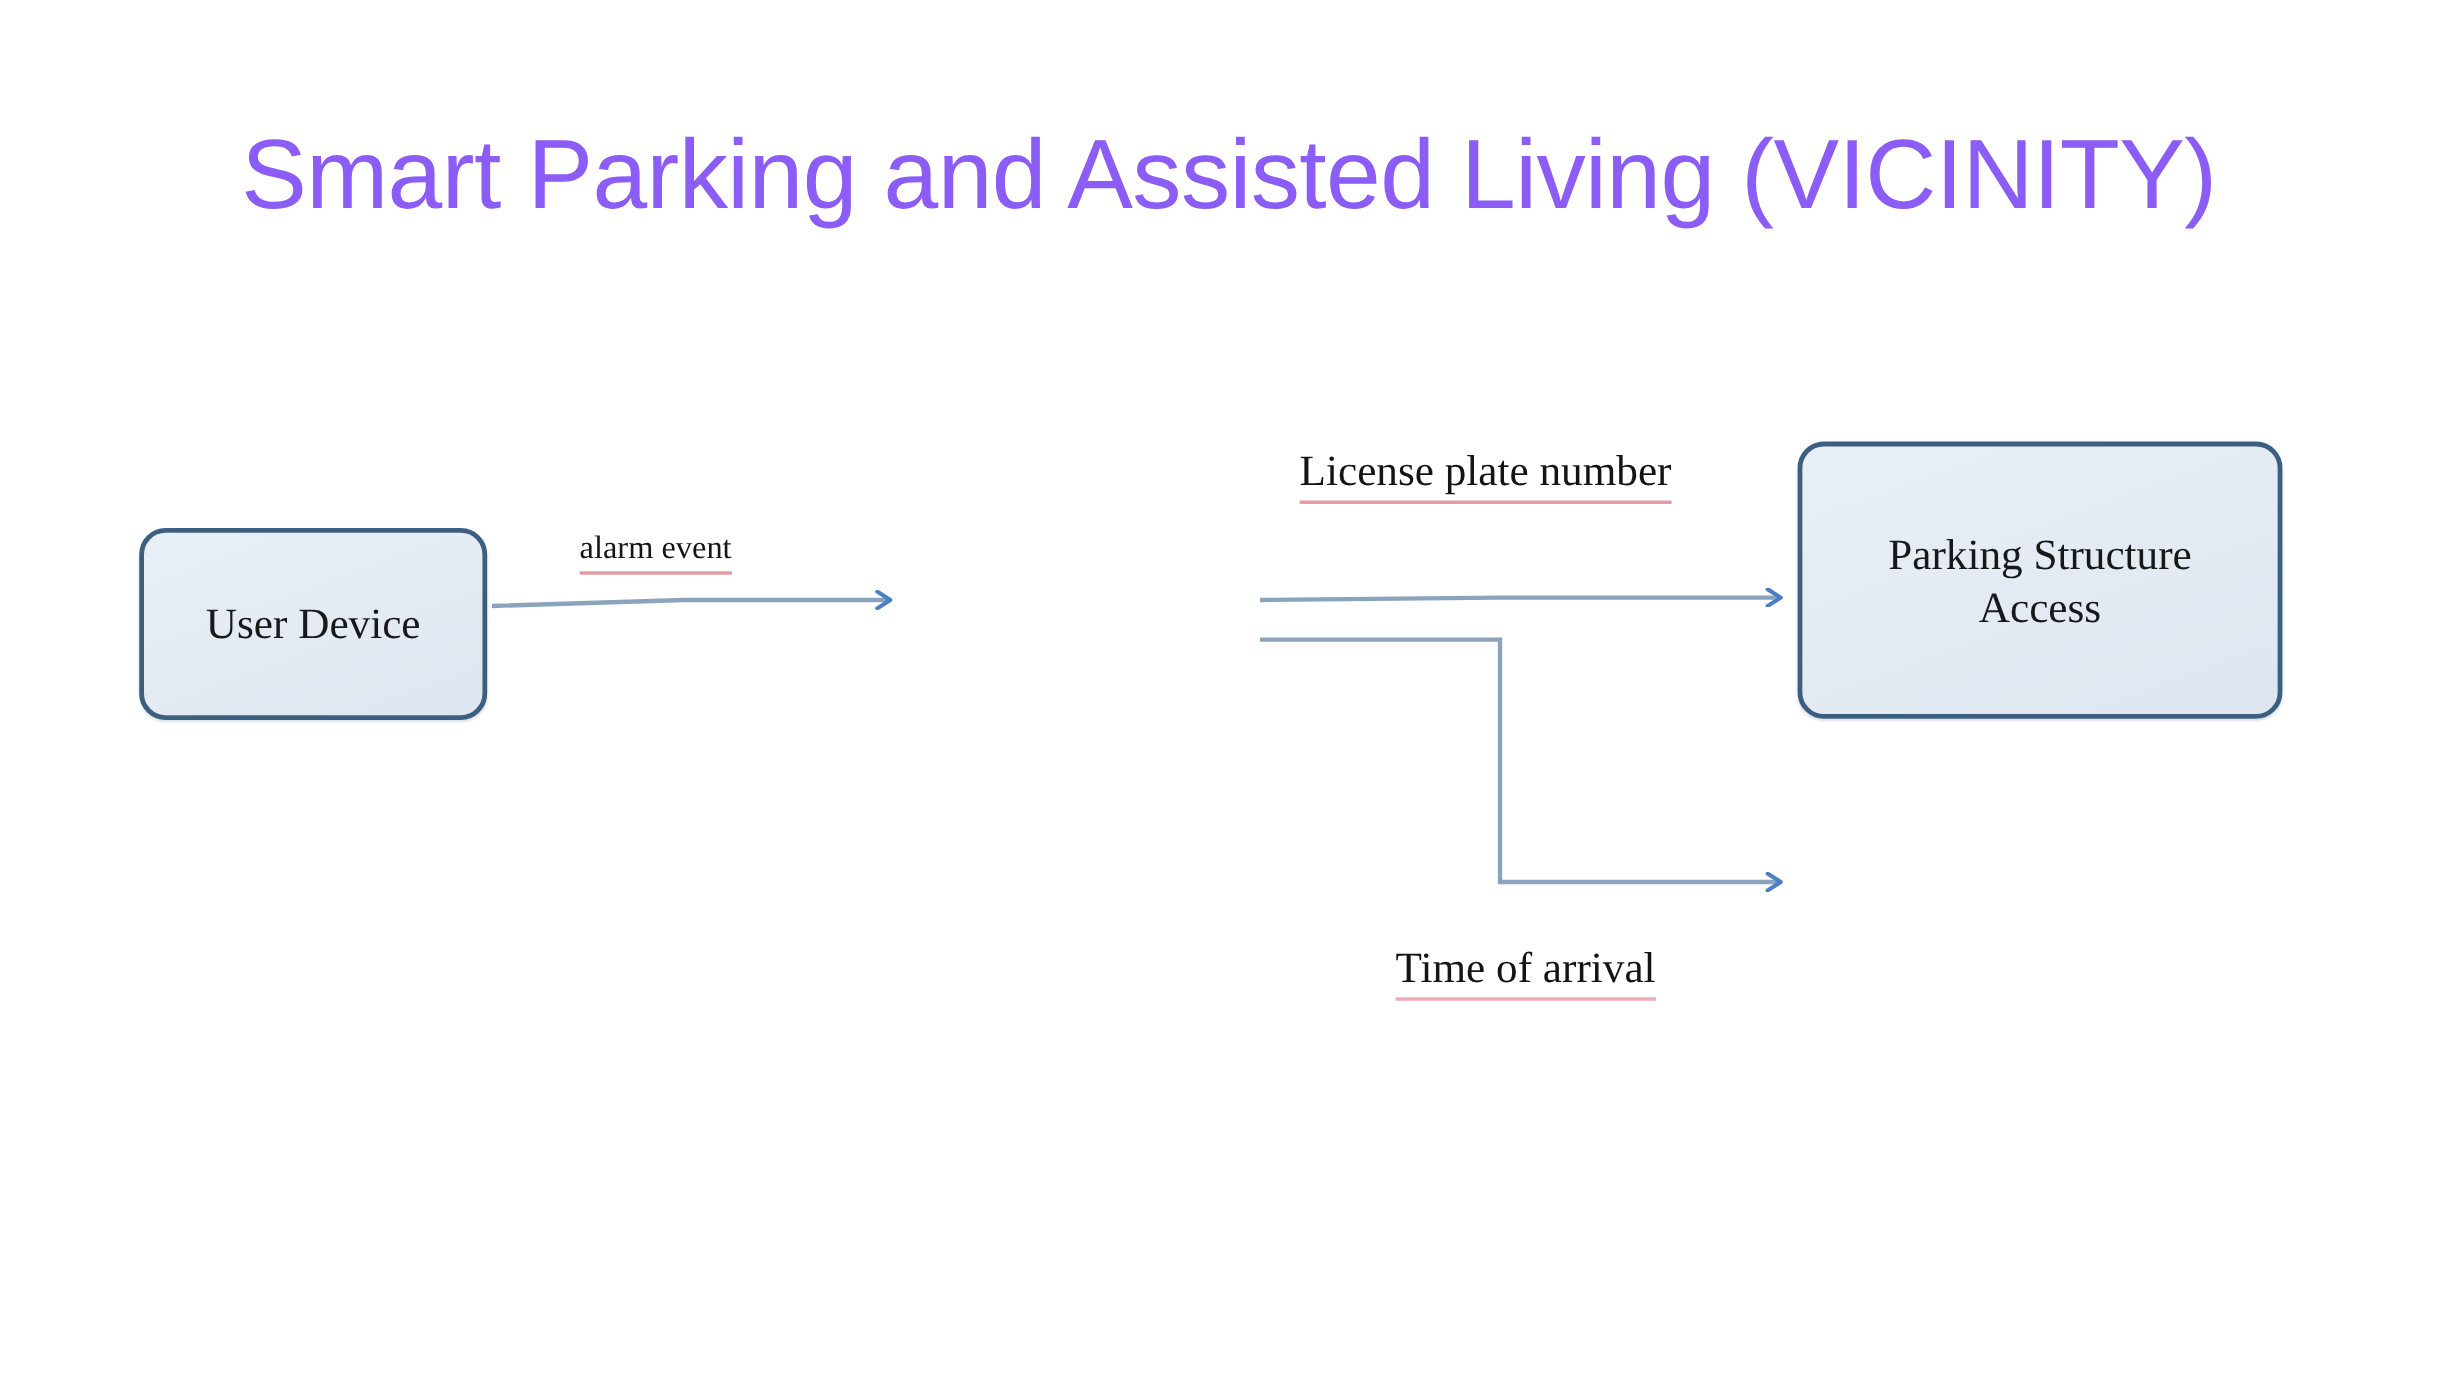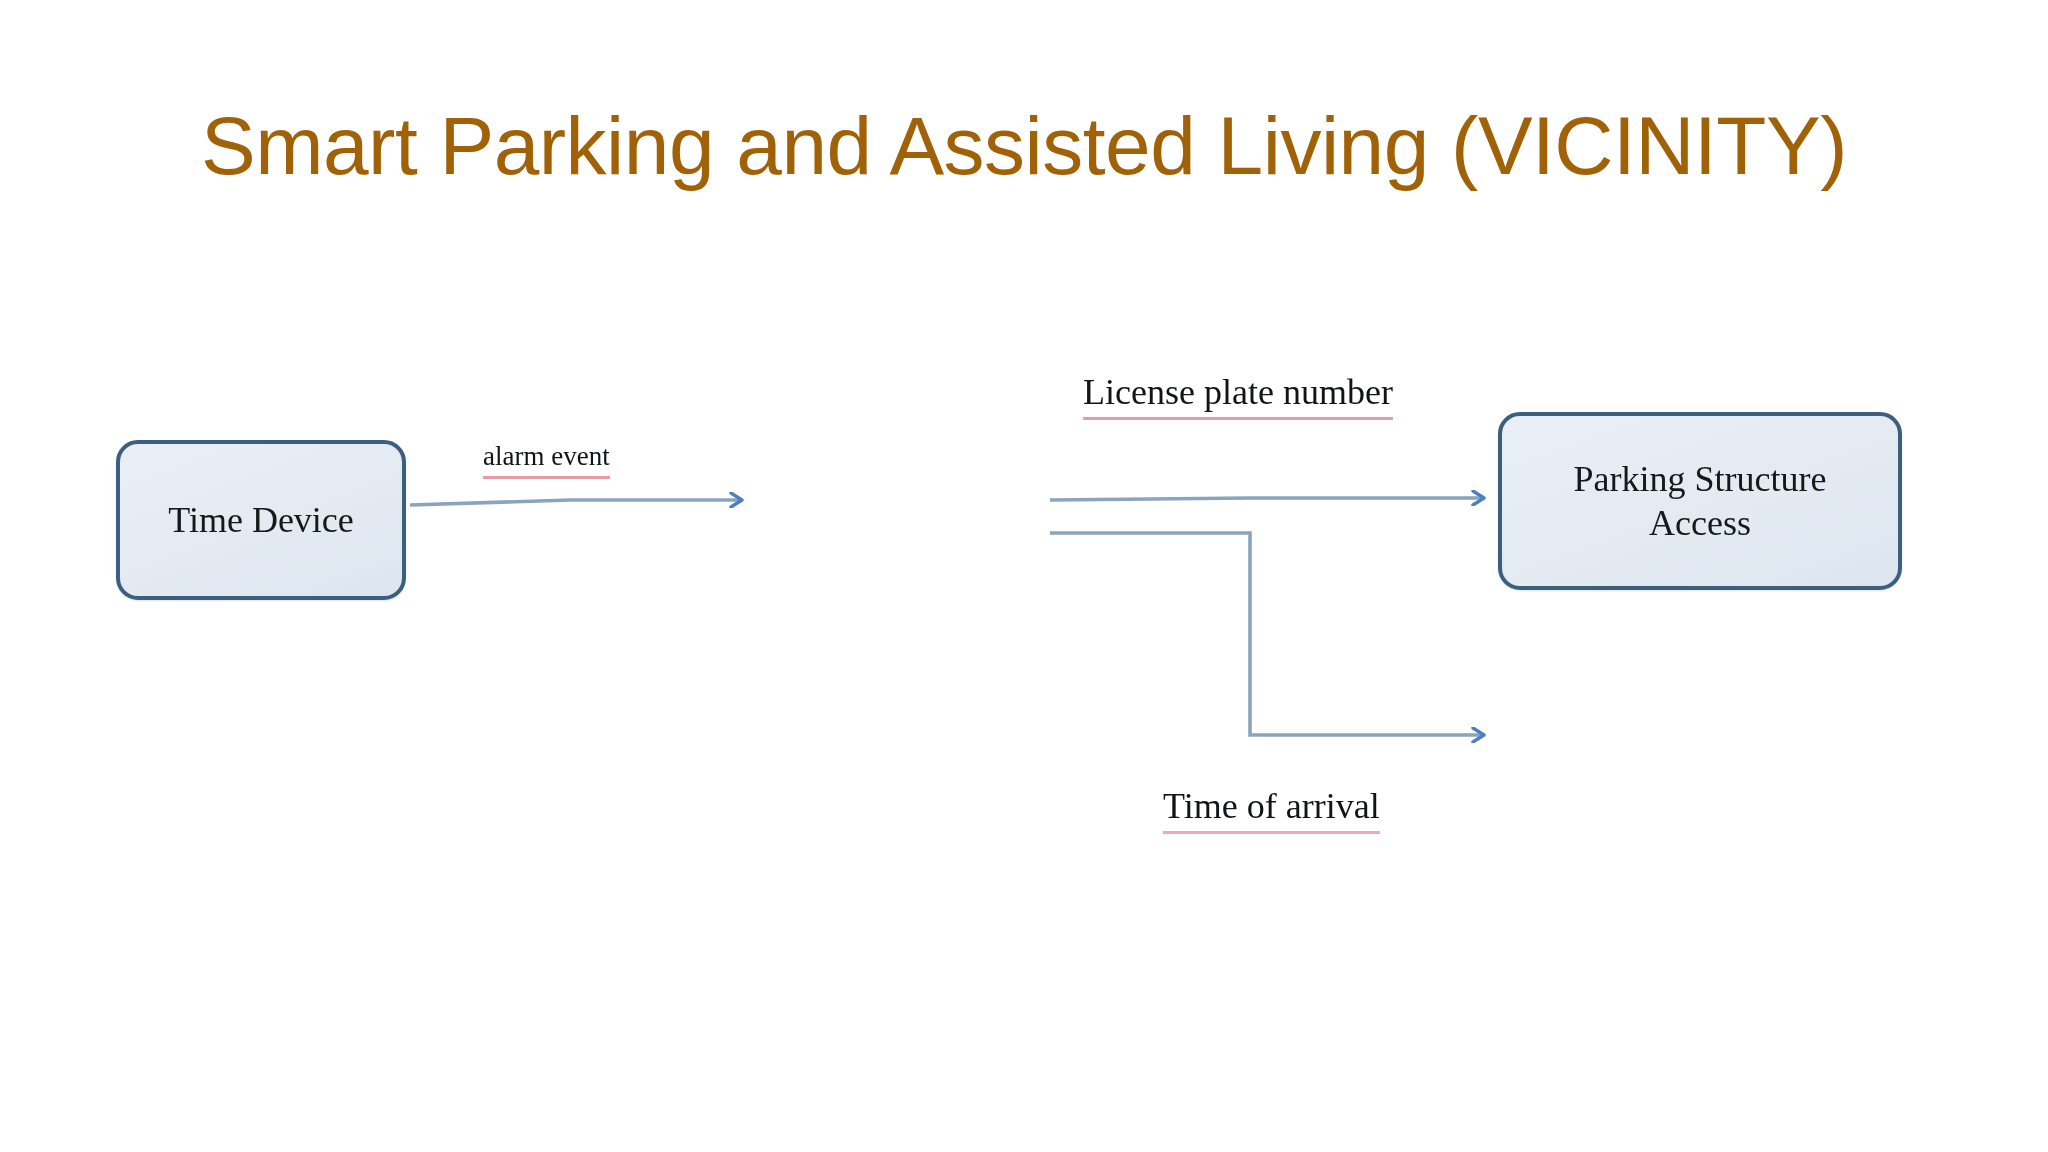--- a/index.html
+++ b/index.html
@@ -21,21 +21,21 @@
     position: absolute;
     left: 0;
     top: 98px;
     width: 2048px;
     text-align: center;
     font-family: "Liberation Sans", sans-serif;
     font-weight: 300;
     font-size: 82px;
     line-height: 96px;
     letter-spacing: -0.5px;
-    color: #a16207;
+    color: #8b5cf6;
     white-space: nowrap;
   }
 
   
   #diagram {
     position: absolute;
     left: 0;
     top: 0;
     width: 2048px;
     height: 1152px;
@@ -62,21 +62,21 @@
     font-size: 36px;
     line-height: 44px;
     color: #17181a;
     box-shadow: 0 1px 2px rgba(60,95,128,0.18);
   }
   .node-label { display: block; padding: 0 10px; }
 
   #node-user-device     { left: 116px; top: 440px;  width: 290px; height: 160px; }
   #node-municipality    { left: 756px; top: 410px;  width: 290px; height: 182px;
                           border-radius: 26px; }
-  #node-parking         { left: 1498px; top: 368px; width: 404px; height: 178px; margin-top: 44px; }
+  #node-parking         { left: 1498px; top: 368px; width: 404px; height: 231px; }
   #node-relatives       { left: 1498px; top: 666px; width: 404px; height: 190px; }
 
   
   .edge-label {
     position: absolute;
     font-family: "Liberation Serif", serif;
     color: #131416;
     white-space: nowrap;
     background: transparent;
   }
@@ -129,21 +129,21 @@
     <g>
       <path d="M1050,500 L1250,498 L1482,498" fill="none" stroke="#8ba4bd" stroke-width="3.6" marker-end="url(#chev)"></path>
     </g>
 
     <g>
       <path d="M1050,533 L1250,533 L1250,735 L1482,735" fill="none" stroke="#8ba4bd" stroke-width="3.6" stroke-linejoin="miter" marker-end="url(#chev)"></path>
     </g>
   </svg>
 
   <div class="node" id="node-user-device">
-    <span class="node-label">Time Device</span>
+    <span class="node-label">User Device</span>
   </div>
 
 
   <div class="node" id="node-parking">
     <span class="node-label">
       <span>Parking Structure</span><br>
       <span>Access</span>
     </span>
   </div>
 

